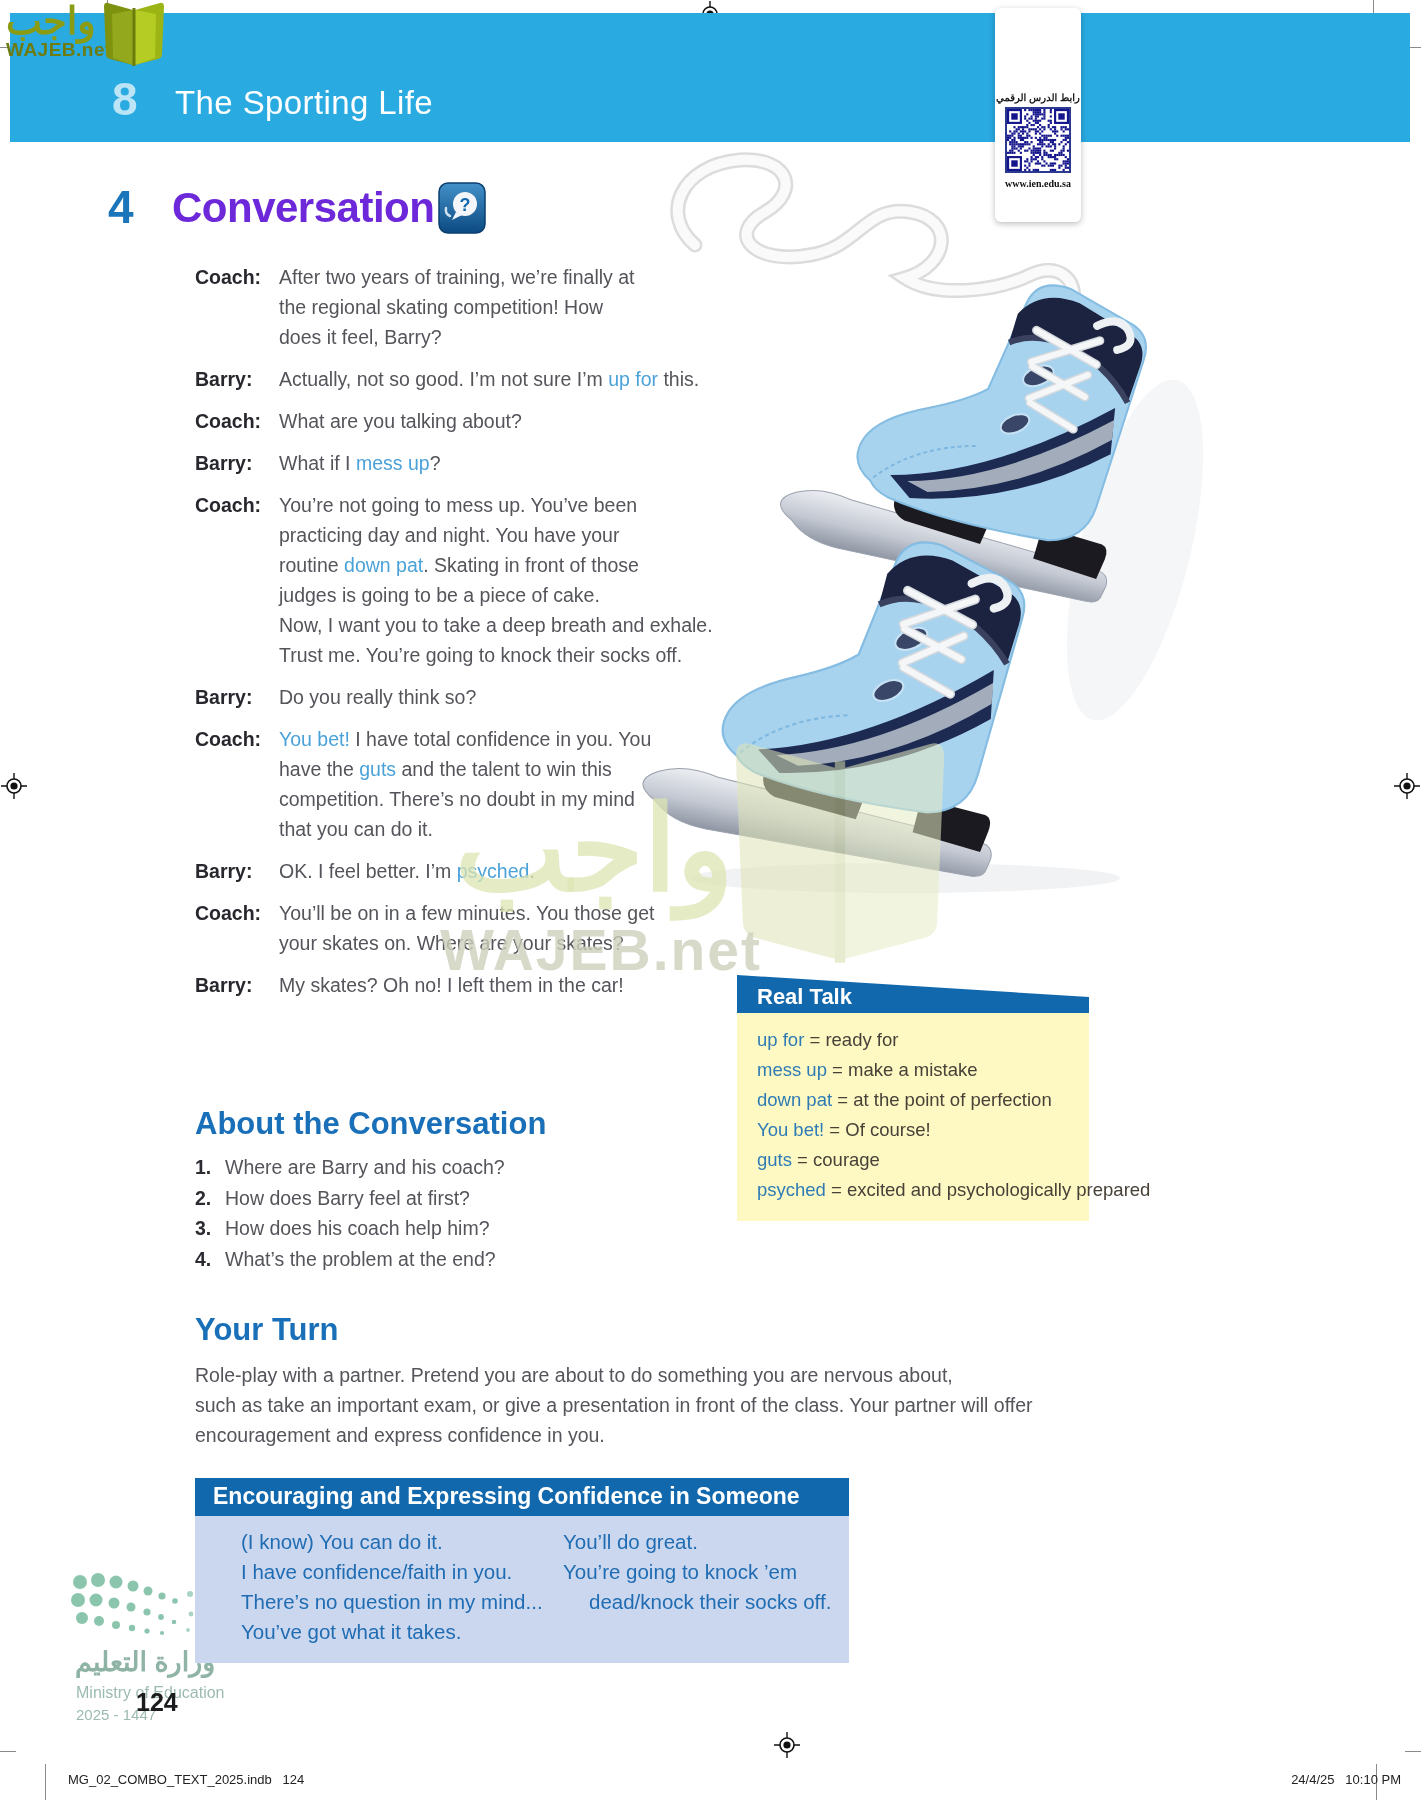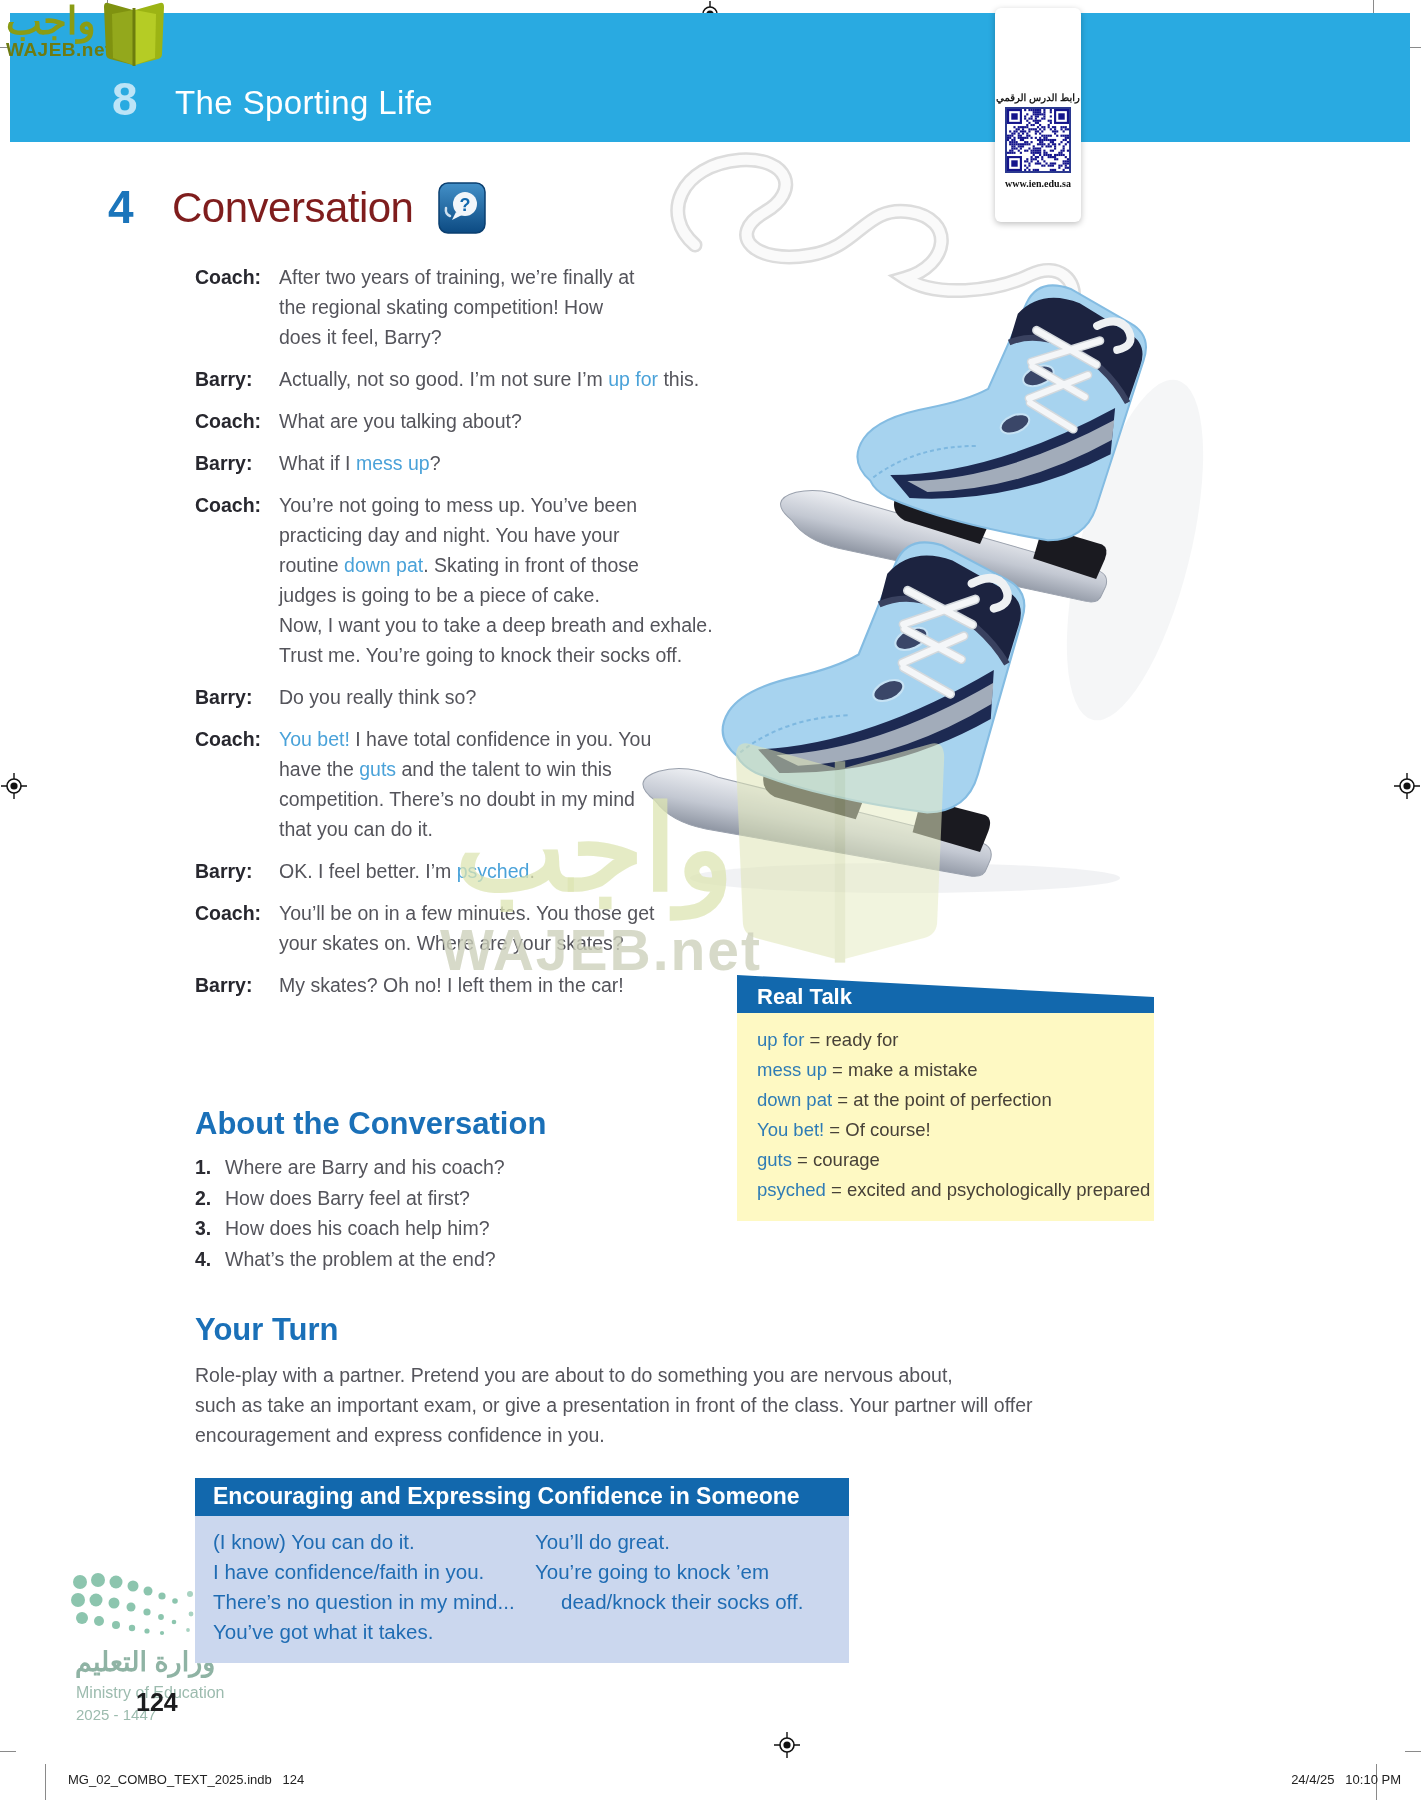--- a/index.html
+++ b/index.html
@@ -23,41 +23,41 @@
 
   
   .qr-card{position:absolute;left:995px;top:8px;width:86px;height:214px;background:#fff;border-radius:6px;
            box-shadow:0 2px 6px rgba(0,0,0,.25);z-index:4;text-align:center;}
   .qr-caption{margin-top:84px;font-size:10px;color:#1a1a1a;font-weight:bold;}
   .qr-box{width:66px;height:66px;margin:4px auto 0;border:2px solid #2b3990;box-sizing:border-box;background:#fff;}
   .qr-url{margin-top:5px;font-size:10px;font-weight:bold;color:#111;font-family:"Liberation Serif",serif;}
 
   
   .sec-num{position:absolute;left:108px;top:180px;font-size:46px;font-weight:bold;color:#1b75bb;z-index:3;}
-  .sec-title{position:absolute;left:172px;top:184px;font-size:42px;font-weight:normal;color:#7f1d1d;letter-spacing:-.5px;z-index:3;}
+  .sec-title{position:absolute;left:172px;top:184px;font-size:42px;font-weight:bold;color:#6d28d9;letter-spacing:-.5px;z-index:3;}
   .conv-icon{position:absolute;left:438px;top:182px;z-index:3;}
 
   
   .dialogue{position:absolute;left:195px;top:262px;z-index:3;}
   .dlg-row{display:flex;margin-bottom:12px;}
   .dlg-speaker{width:84px;flex:none;font-weight:bold;color:#27272e;font-size:19.5px;line-height:30px;}
   .dlg-line{white-space:nowrap;font-size:19.5px;line-height:30px;color:#54545b;}
   .lnk{color:#4aa2d9;}
 
   
   .skates{position:absolute;left:605px;top:130px;z-index:1;}
 
   
   .wm{position:absolute;z-index:6;pointer-events:none;line-height:1;}
   .wm-ar{left:455px;top:790px;font-size:118px;font-weight:bold;color:rgba(220,228,178,.75);}
   .wm-net{left:440px;top:922px;font-size:57px;font-weight:bold;color:rgba(205,209,188,.8);letter-spacing:2px;}
   .wm-book{left:715px;top:730px;}
 
   
-  .rt-box{position:absolute;left:737px;top:975px;width:417px;z-index:4;}
+  .rt-box{position:absolute;left:737px;top:975px;width:352px;z-index:4;}
   .rt-head{position:relative;height:38px;background:#1268ad;clip-path:polygon(0 0,100% 58%,100% 100%,0 100%);}
   .rt-title{position:absolute;left:20px;bottom:3px;color:#fff;font-size:22px;font-weight:bold;}
   .rt-body{background:#fef9c3;padding:12px 0 16px 20px;}
   .rt-line{white-space:nowrap;font-size:18.5px;line-height:30px;color:#474138;}
   .rt-term{color:#2f7cb5;}
 
   
   .about-title{position:absolute;left:195px;top:1106px;font-size:31px;font-weight:bold;color:#1a70b8;z-index:3;}
   .questions{position:absolute;left:195px;top:1152px;z-index:3;}
   .q-line{font-size:19.5px;line-height:30.5px;color:#54545b;white-space:nowrap;}
@@ -66,21 +66,21 @@
   
   .yt-title{position:absolute;left:195px;top:1312px;font-size:31px;font-weight:bold;color:#1a70b8;z-index:3;}
   .yt-par{position:absolute;left:195px;top:1360px;z-index:3;}
   .yt-line{font-size:19.5px;line-height:30px;color:#54545b;white-space:nowrap;}
 
   
   .conf-box{position:absolute;left:195px;top:1478px;width:654px;z-index:3;}
   .conf-head{background:#1268ad;color:#fff;font-size:23px;font-weight:bold;padding:5px 0 6px 18px;}
   .conf-body{background:#cbd7ee;display:flex;padding:11px 0 16px 18px;}
   .conf-col{font-size:20.5px;line-height:30px;color:#1f6cb3;}
-  .conf-left{width:322px;flex:none;}
+  .conf-left{width:322px;flex:none;margin-left:28px;}
   .conf-line{white-space:nowrap;}
   .indent{padding-left:26px;}
 
   
   .moe{position:absolute;left:70px;top:1570px;z-index:2;}
   .moe-ar{position:absolute;left:75px;top:1646px;font-size:27px;font-weight:bold;color:#8fb3a4;z-index:2;letter-spacing:1px;}
   .moe-en{position:absolute;left:76px;top:1684px;font-size:16px;color:#9cbbae;z-index:2;}
   .moe-yr{position:absolute;left:76px;top:1706px;font-size:15px;color:#9cbbae;z-index:2;}
   .page-num{position:absolute;left:136px;top:1688px;font-size:25px;font-weight:bold;color:#1c1c1e;z-index:3;}
 

